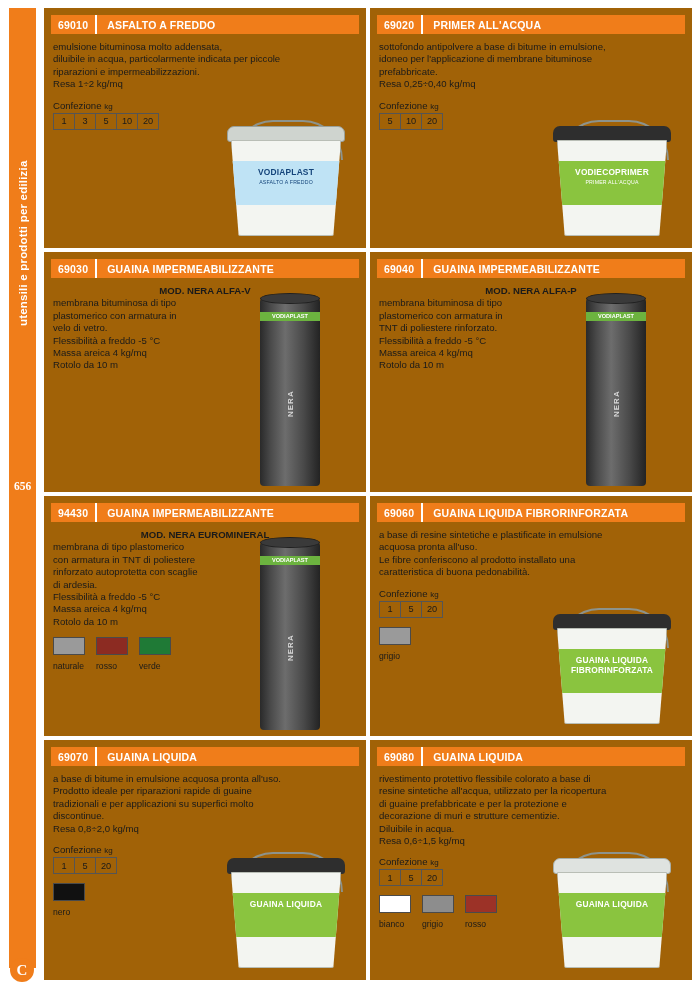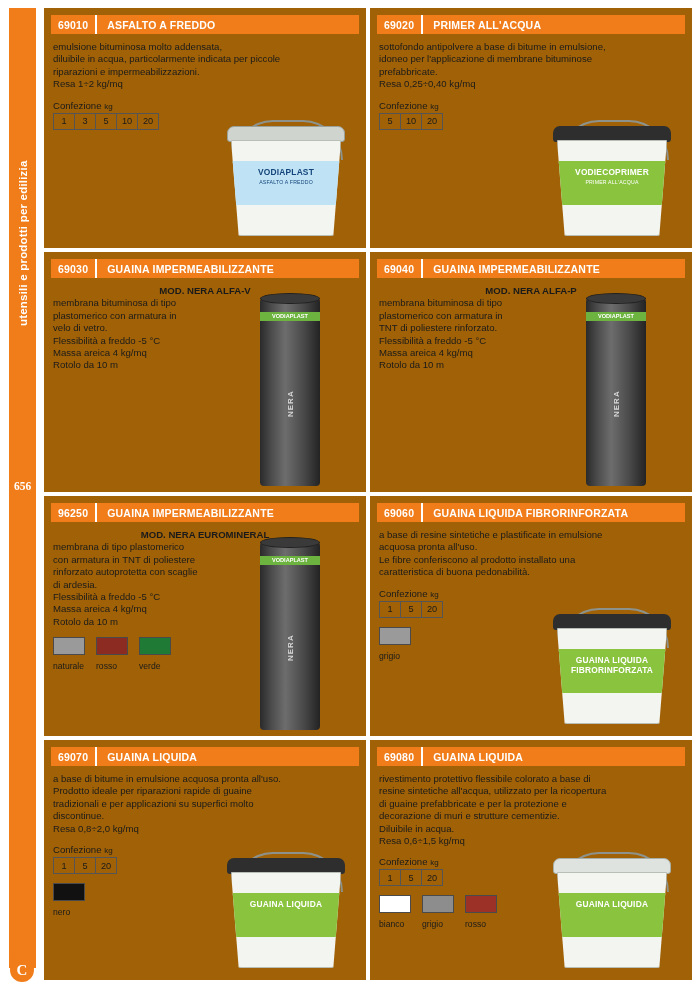--- a/index.html
+++ b/index.html
@@ -468,21 +468,21 @@
       <div class="top"></div>
       <div class="greenstripe"></div>
       <div class="band-lbl">VODIAPLAST</div>
       <div class="vert">NERA</div>
     </div>
   </div>
     </div>
     </div>
     <div class="card">
     <div class="card-header">
-      <div class="code">96250</div>
+      <div class="code">94430</div>
       <div class="title">GUAINA IMPERMEABILIZZANTE</div>
     </div>
     <div class="card-body">
       <div class="model">MOD. NERA EUROMINERAL</div>
       <div class="desc">membrana di tipo plastomerico
 con armatura in TNT di poliestere
 rinforzato autoprotetta con scaglie
 di ardesia.
 Flessibilità a freddo -5 °C
 Massa areica 4 kg/mq

